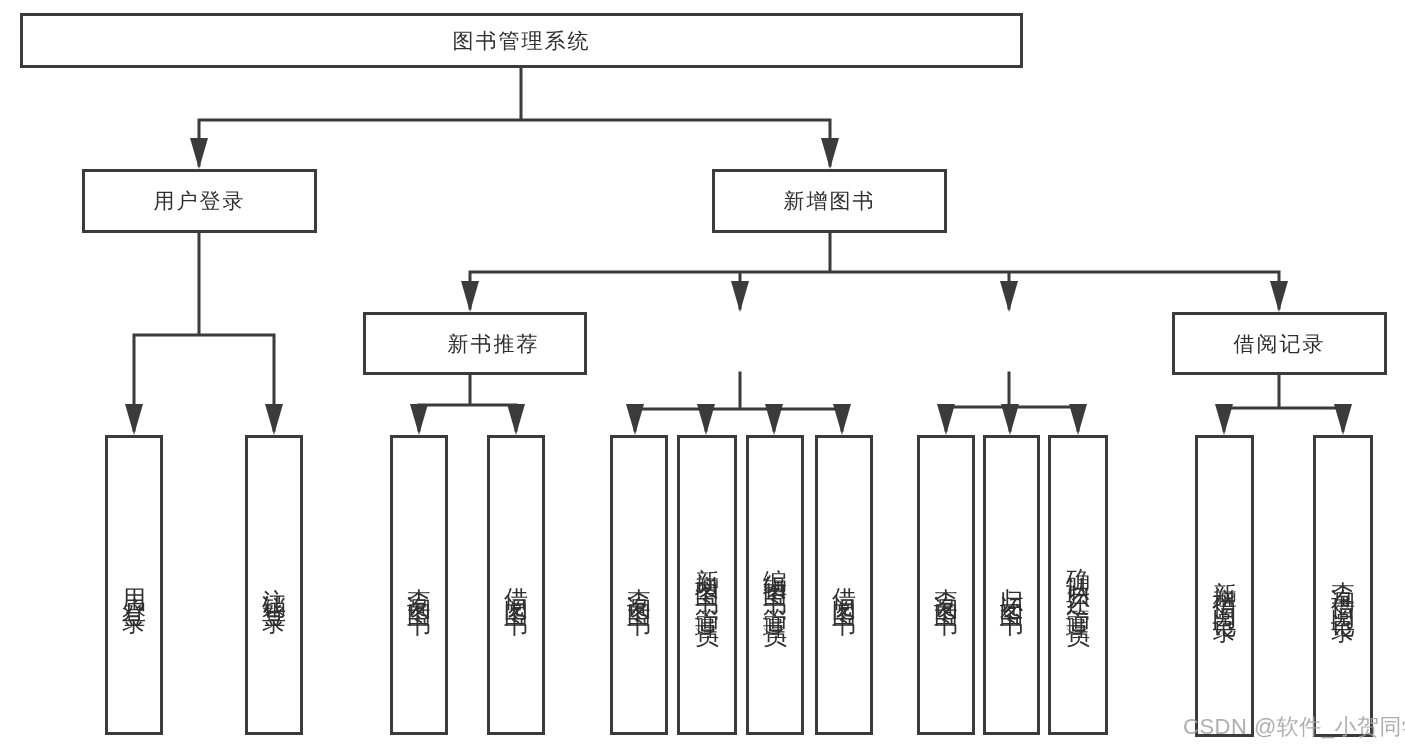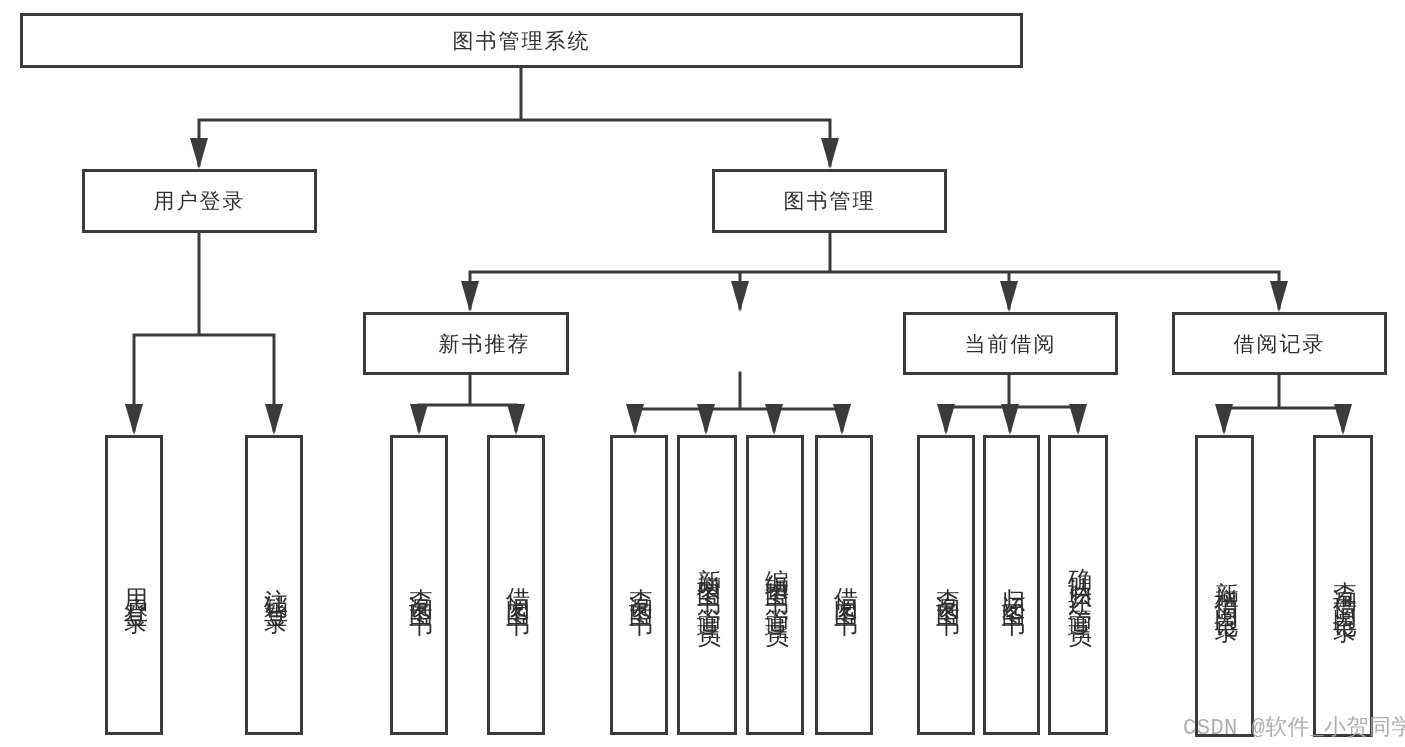--- a/index.html
+++ b/index.html
@@ -1,18 +1,18 @@
 <!DOCTYPE html>
 <html style="--line: #3b3b3b; --text: #2f2f2f; --wm: #a6a6a6; --bg: #ffffff;"><head>
 <meta charset="utf-8">
 <style>
   html,body{margin:0;padding:0;background:#ffffff;}
   .canvas{
     position:relative;width:1405px;height:747px;background:var(--bg,#ffffff);
-    font-family:Liberation Mono, monospace;overflow:hidden;
+    font-family:Liberation Sans, sans-serif;overflow:hidden;
   }
   .connectors{position:absolute;left:0;top:0;width:1405px;height:747px;}
   .box{
     position:absolute;box-sizing:border-box;border:3px solid var(--line,#3b3b3b);
     background:#ffffff;display:flex;align-items:center;justify-content:center;
     color:var(--text,#2f2f2f);font-size:21px;letter-spacing:2px;white-space:nowrap;
   }
   .leaf{
     writing-mode:vertical-rl;text-orientation:mixed;
     font-size:24px;letter-spacing:8px;line-height:1;white-space:normal;
@@ -66,24 +66,23 @@
       <polygon points="1001,404 1019,404 1010,435"></polygon>
       <polygon points="1069,404 1087,404 1078,435"></polygon>
       <polygon points="1215,404 1233,404 1224,435"></polygon>
       <polygon points="1334,404 1352,404 1343,435"></polygon>
     </g>
   </svg>
 
   <div class="box" style="left:20px;top:13px;width:1003px;height:55px;">图书管理系统</div>
 
   <div class="box" style="left:82px;top:169px;width:235px;height:64px;">用户登录</div>
-  <div class="box" style="left:712px;top:169px;width:235px;height:64px;">图书管理</div>
+  <div class="box" style="left:712px;top:169px;width:235px;height:64px;">新增图书</div>
 
-  <div class="box" style="left:363px;top:312px;width:206px;height:63px;padding-left:37px;">新书推荐</div>
-  <div class="box" style="left:903px;top:312px;width:215px;height:63px;">当前借阅</div>
+  <div class="box" style="left:363px;top:312px;width:224px;height:63px;padding-left:37px;">新书推荐</div>
   <div class="box" style="left:1172px;top:312px;width:215px;height:63px;">借阅记录</div>
 
   <div class="box leaf" style="left:105px;top:435px;width:58px;height:300px;">用户登录</div>
   <div class="box leaf" style="left:245px;top:435px;width:58px;height:300px;">注销登录</div>
 
   <div class="box leaf" style="left:390px;top:435px;width:58px;height:300px;">查询图书</div>
   <div class="box leaf" style="left:487px;top:435px;width:58px;height:300px;">借阅图书</div>
 
   <div class="box leaf" style="left:610px;top:435px;width:58px;height:300px;">查询图书</div>
   <div class="box leaf" style="left:677px;top:435px;width:60px;height:300px;">新增图书（管理员）</div>

